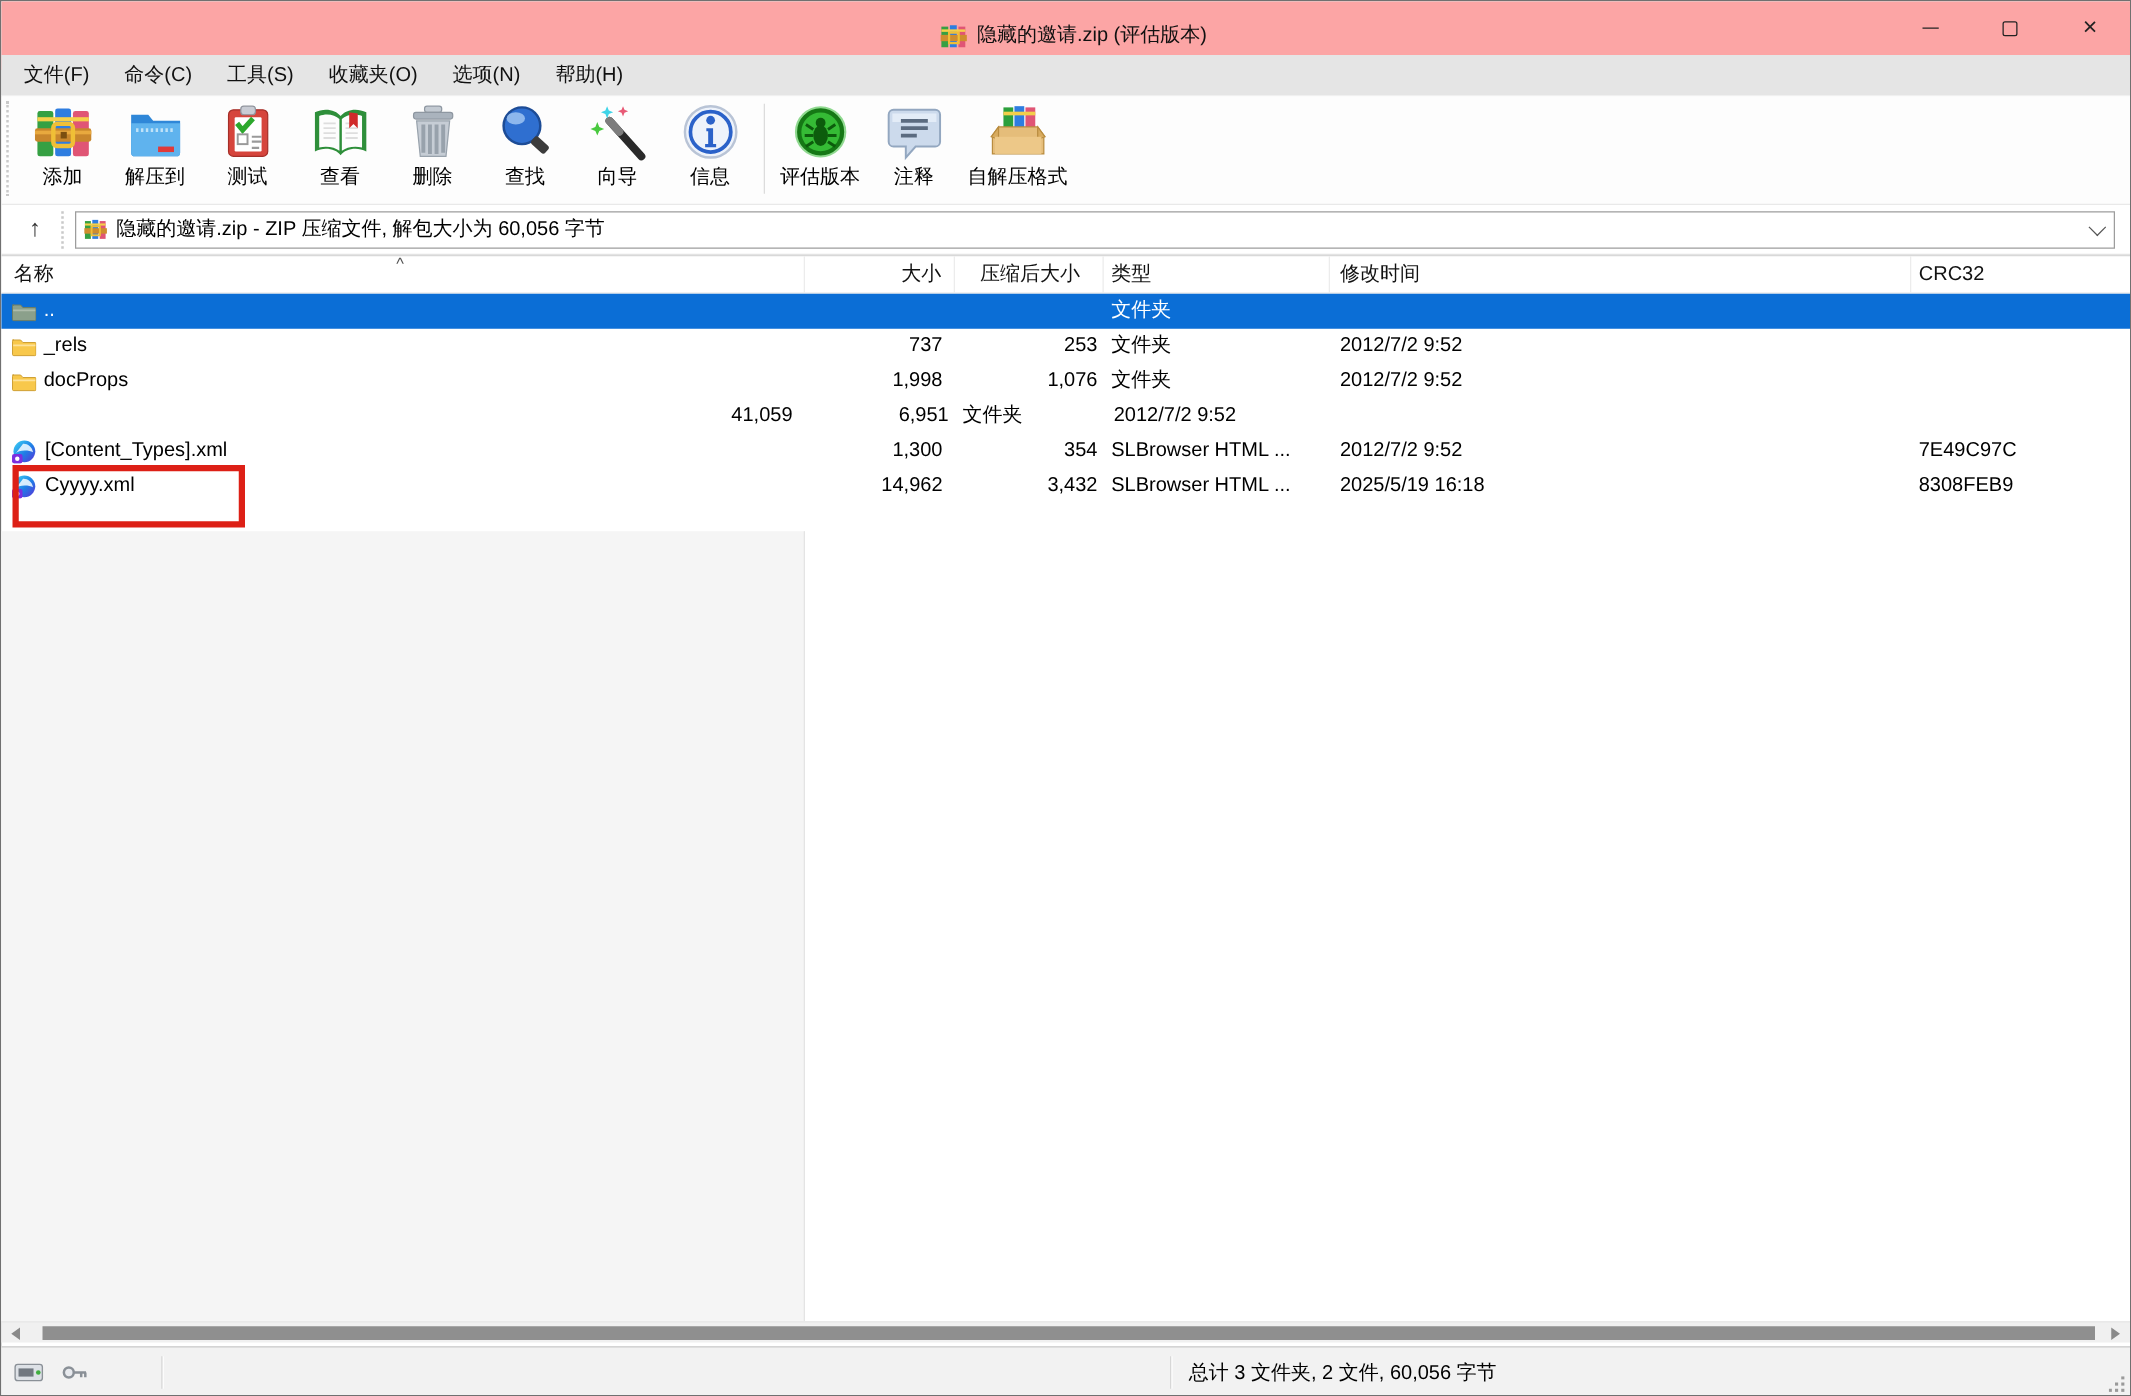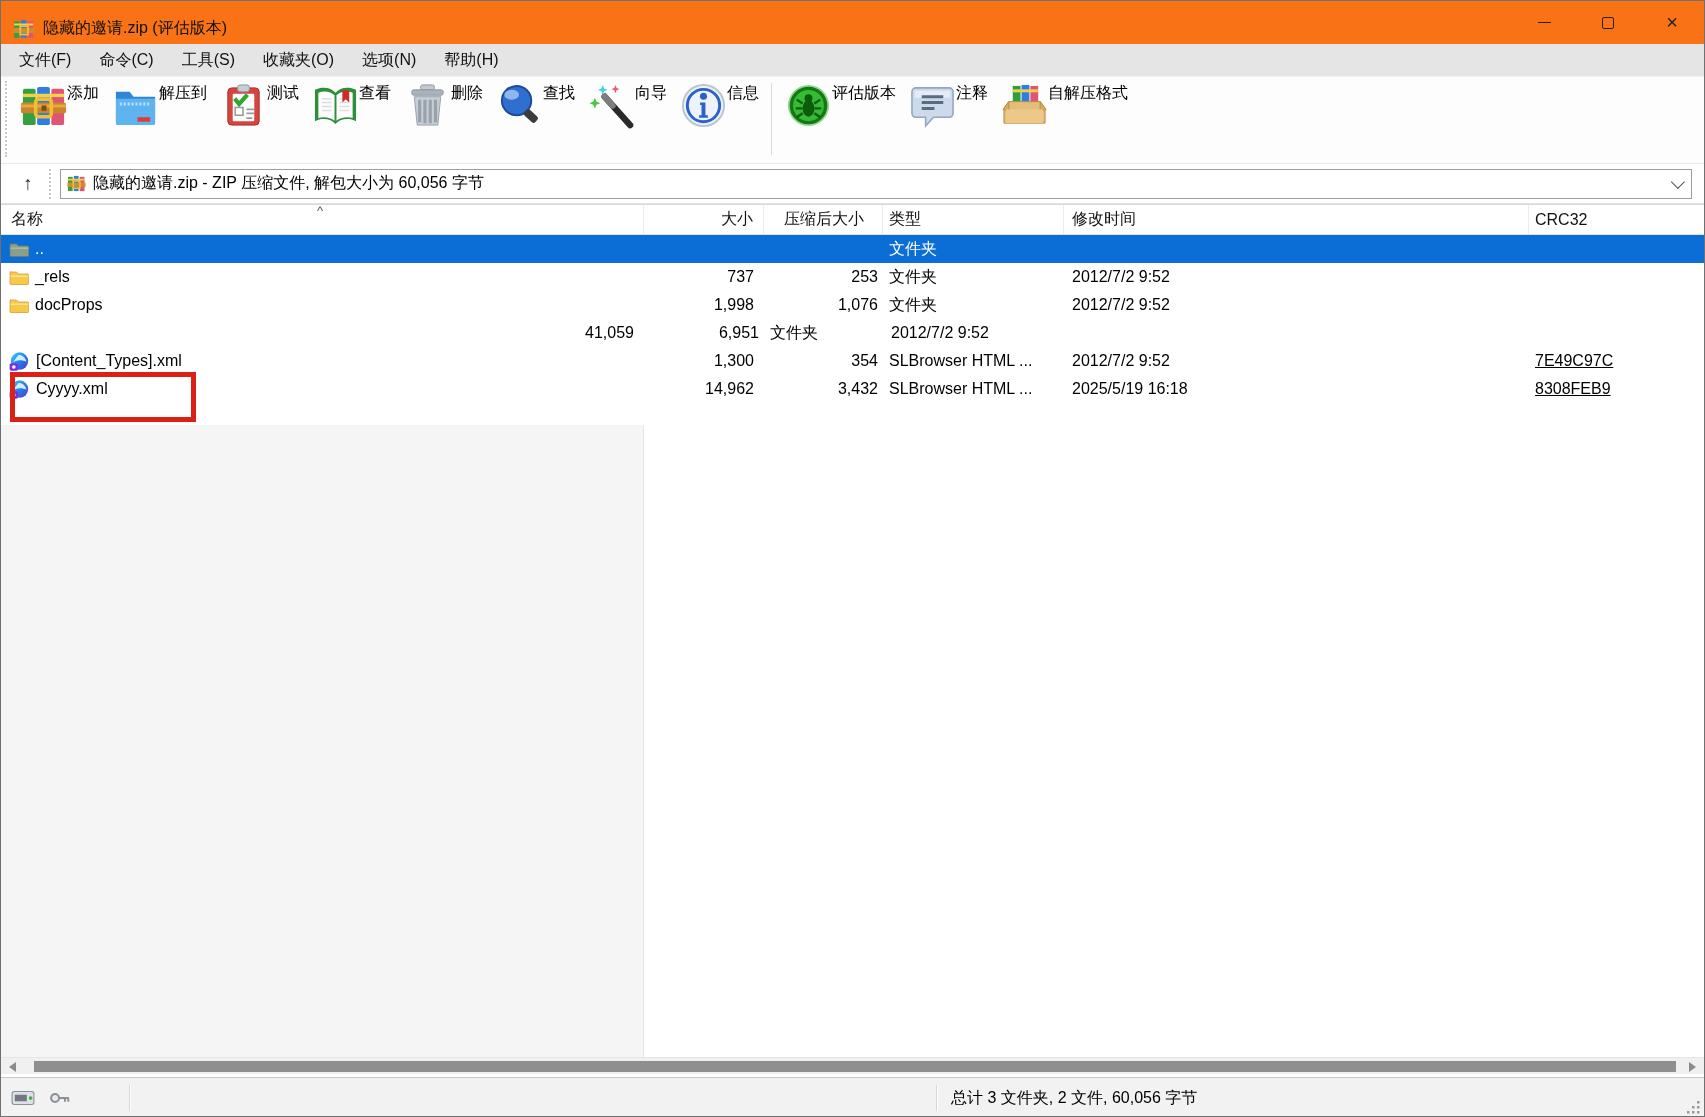--- a/index.html
+++ b/index.html
@@ -1,37 +1,37 @@
 <!DOCTYPE html>
 <html><head>
 <meta charset="utf-8">
 <style>
   * { margin:0; padding:0; box-sizing:border-box; }
   html,body { width:1705px; height:1117px; font-family:"Liberation Sans", sans-serif; background:#fff; }
   .window { position:relative; width:1705px; height:1117px; border:1px solid #707070; background:#fff; overflow:hidden; }
 
   
-  .titlebar { position:absolute; left:0; top:0; width:100%; height:55px; background:#f97316; display:flex; align-items:center; }
+  .titlebar { position:absolute; left:0; top:0; width:100%; height:55px; background:#fca5a5; display:flex; align-items:center;justify-content:center; }
   .titlebar .app-icon { margin-left:12px; width:22px; height:22px; }
   .titlebar .title { margin-left:8px; font-size:16px; color:#111; }
   .win-controls { position:absolute; right:0; top:0; height:43px; display:flex; }
   .win-btn { width:64px; height:43px; display:flex; align-items:center; justify-content:center; font-size:17px; color:#222; cursor:default; }
   .win-btn.min span{ display:block; width:13px; height:0; border-top:1.6px solid #222; }
   .win-btn.max span{ display:block; width:12px; height:12px; border:1.4px solid #222; border-radius:2px; }
   .win-btn.close { font-size:20px; }
 
   
   .menubar { position:absolute; left:0; top:43px; width:100%; height:33px; background:#e5e5e5; display:flex; align-items:center; border-bottom:1px solid #f0f0f0; }
   .menu-item { padding:0 14px; font-size:16px; color:#111; height:100%; display:flex; align-items:center; }
   .menu-item:first-child { margin-left:4px; }
 
   
   .toolbar { position:absolute; left:0; top:76px; width:100%; height:87px; background:#fdfdfd; display:flex; align-items:flex-start; border-bottom:1px solid #e9e9e9; }
   .gripper { width:6px; height:76px; margin:4px 2px 0 4px; border-left:2px dotted #c9c9c9; }
-  .tbtn { min-width:74px; padding:4px 6px 0 6px; display:flex; flex-direction:row; }
+  .tbtn { min-width:74px; padding:4px 6px 0 6px; display:flex; flex-direction:column; align-items:center; }
   .tbtn .ticon { width:48px; height:48px; display:flex; align-items:center; justify-content:center; }
   .tbtn .ticon svg { width:47px; height:47px; }
   .tbtn .tlabel { margin-top:2px; font-size:16px; color:#000; white-space:nowrap; }
   .tsep { width:1px; height:72px; margin:6px 6px 0 6px; background:#dcdcdc; }
 
   
   .addressbar { position:absolute; left:0; top:163px; width:100%; height:40px; background:#fff; display:flex; align-items:center; border-bottom:1px solid #e3e3e3; }
   .up-btn { width:34px; height:30px; margin-left:10px; display:flex; align-items:center; justify-content:center; font-size:19px; color:#333; }
   .addr-gripper { width:5px; height:30px; border-left:2px dotted #c9c9c9; margin:0 6px 0 4px; }
   .combo { flex:1; margin-right:12px; height:30px; border:1px solid #9d9d9d; background:#fff; display:flex; align-items:center; padding:0 6px; }
@@ -57,21 +57,21 @@
   .row { display:grid; grid-template-columns:643px 120px 119px 181px 465px 1fr; height:28px; line-height:28px; font-size:16px; color:#000; }
   .row.selected { background:#0b6ed6; color:#fff; }
   .cell { overflow:hidden; white-space:nowrap; }
   .c-name { padding-left:8px; display:flex; align-items:center; }
   .c-name .ficon { width:20px; height:17px; margin-right:6px; flex:0 0 auto; }
   .c-right { text-align:right; }
   .c-size { padding-right:10px; }
   .c-packed { padding-right:5px; }
   .c-type { padding-left:6px; }
   .c-mtime { padding-left:8px; }
-  .c-crc { padding-left:6px;text-decoration:underline; }
+  .c-crc { padding-left:6px; }
 
   .left-empty-panel { position:absolute; left:0; top:424px; width:643px; height:632px; background:#f5f5f5; border-right:1px solid #e4e4e4; }
   .red-annotation { position:absolute; left:9px; top:371px; width:186px; height:50px; border:5px solid #dd2016; z-index:6; }
 
   
   .hscroll { position:absolute; left:0; top:1056px; width:100%; height:17px; background:#f0f0f0; border-top:1px solid #e6e6e6; }
   .hthumb { position:absolute; left:33px; top:3px; width:1642px; height:11px; background:#8f8f8f; }
   .harrow { position:absolute; top:4px; width:0; height:0; border-top:5px solid transparent; border-bottom:5px solid transparent; }
   .harrow.left { left:8px; border-right:7px solid #8a8a8a; }
   .harrow.right { right:8px; border-left:7px solid #8a8a8a; }

